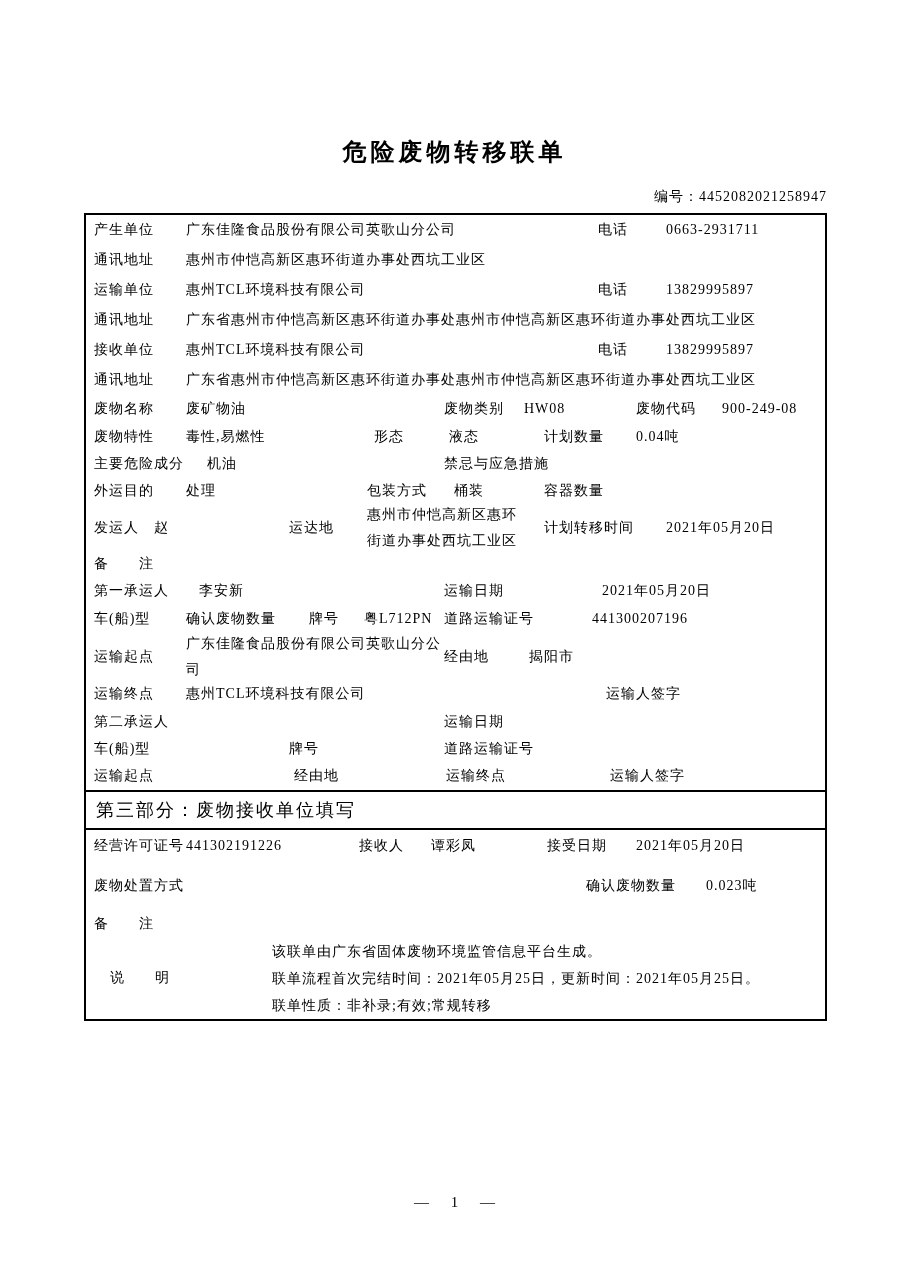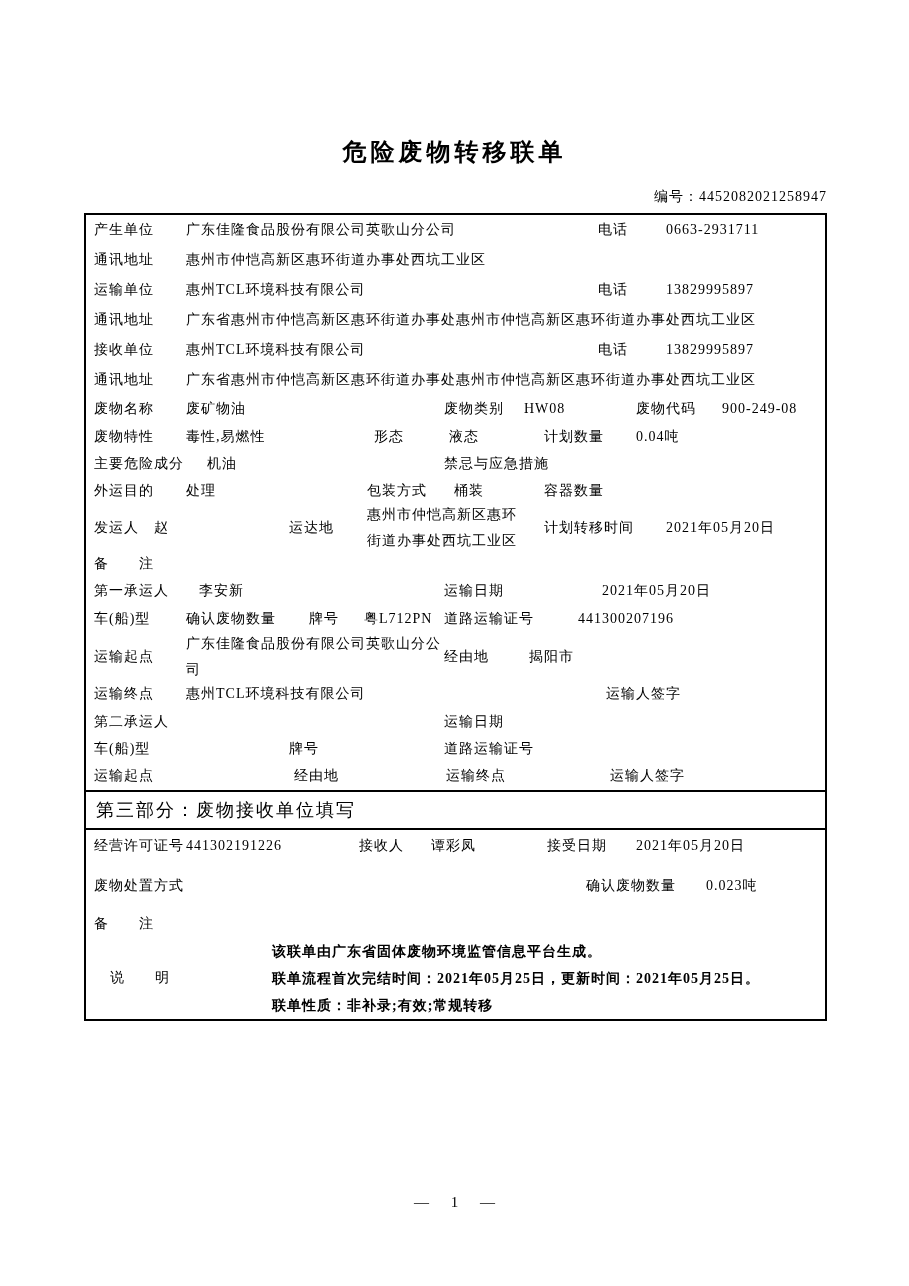--- a/index.html
+++ b/index.html
@@ -11,21 +11,21 @@
          font-size:14px;letter-spacing:1px;}
   .sheet{position:absolute;top:213px;left:84px;width:743px;border:2px solid #000;
          box-sizing:border-box;}
   .sec-header{font-size:18px;letter-spacing:2px;padding:6px 0 6px 10px;
               border-bottom:2px solid #000;}
   .sec-header.mid{border-top:2px solid #000;}
   .r{position:relative;font-size:14px;letter-spacing:1px;}
   .r > span,.r > div{position:absolute;top:50%;transform:translateY(-50%);white-space:nowrap;}
   .val{text-underline-offset:4px;text-decoration-thickness:1px;}
   .wrap{white-space:normal !important;line-height:26px;}
-  .note-lines{white-space:normal !important;line-height:27px;width:540px;font-weight:bold;}
+  .note-lines{white-space:normal !important;line-height:27px;width:540px;}
   .footer{position:absolute;top:1194px;left:0;width:100%;text-align:center;
           font-size:15px;word-spacing:18px;}
 </style>
 </head>
 <body>
 
 <div class="page">
 
   <h1 class="title">危险废物转移联单</h1>
 
@@ -124,21 +124,21 @@
       <span style="left:358px">运输日期</span>
       <span class="val" style="left:516px">2021年05月20日</span>
     </div>
 
     <div class="r" style="height:28px">
       <span style="left:8px">车(船)型</span>
       <span class="val" style="left:100px">确认废物数量</span>
       <span style="left:223px">牌号</span>
       <span class="val" style="left:278px">粤L712PN</span>
       <span style="left:358px">道路运输证号</span>
-      <span class="val" style="left:492px">441300207196</span>
+      <span class="val" style="left:506px">441300207196</span>
     </div>
 
     <div class="r" style="height:47px">
       <span style="left:8px">运输起点</span>
       <div class="val wrap" style="left:100px;width:258px">广东佳隆食品股份有限公司英歌山分公司</div>
       <span style="left:358px">经由地</span>
       <span class="val" style="left:443px">揭阳市</span>
     </div>
 
     <div class="r" style="height:28px">

